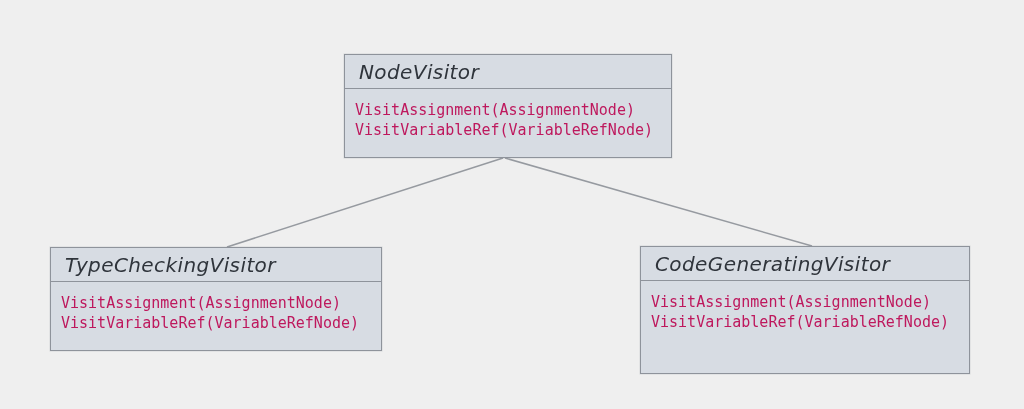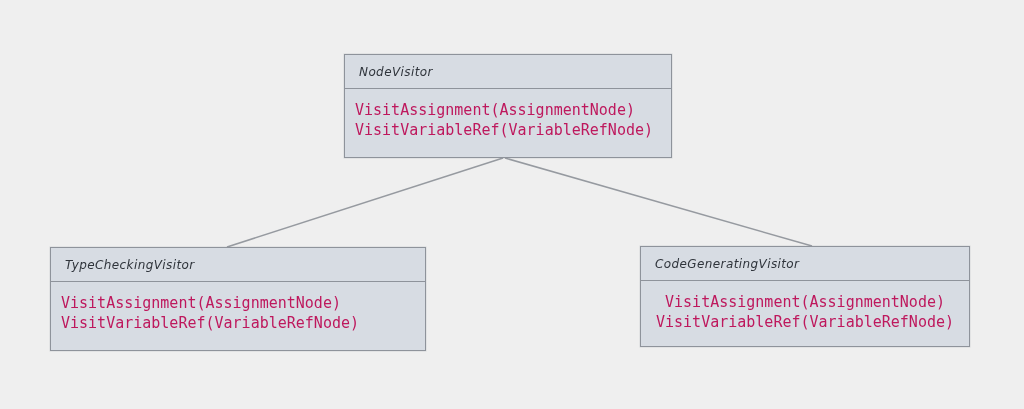--- a/index.html
+++ b/index.html
@@ -34,39 +34,39 @@
     height: 34px;
     border-bottom: 1.5px solid #8e939b;
     display: flex;
     align-items: center;
     padding: 0 14px;
     box-sizing: border-box;
   }
   .uml-class .title {
     font-family: "DejaVu Sans", sans-serif;
     font-style: italic;
-    font-size: 12px;
+    font-size: 20px;
     letter-spacing: 0.4px;
     color: #2f343b;
     white-space: nowrap;
   }
   .uml-class .methods {
     padding: 11px 10px 0 10px;
   }
   .uml-class .method {
     font-family: "DejaVu Sans Mono", monospace;
     font-weight: normal;
     font-size: 15px;
     line-height: 20px;
     color: #be185d;
     white-space: nowrap;
   }
   .box-node-visitor    { left: 344px; top: 54px;  width: 328px; height: 104px; }
-  .box-type-checking   { left: 50px;  top: 247px; width: 376px; height: 104px; }
-  .box-code-generating { left: 640px; top: 246px; width: 330px; height: 101px; text-align: center; }
+  .box-type-checking   { left: 50px;  top: 247px; width: 332px; height: 104px; }
+  .box-code-generating { left: 640px; top: 246px; width: 330px; height: 128px; }
   .watermark {
     position: absolute;
     right: 22px;
     bottom: 11px;
     font-size: 19px;
     color: #b9b9b9;
     letter-spacing: 1px;
   }
 </style>
 </head>

